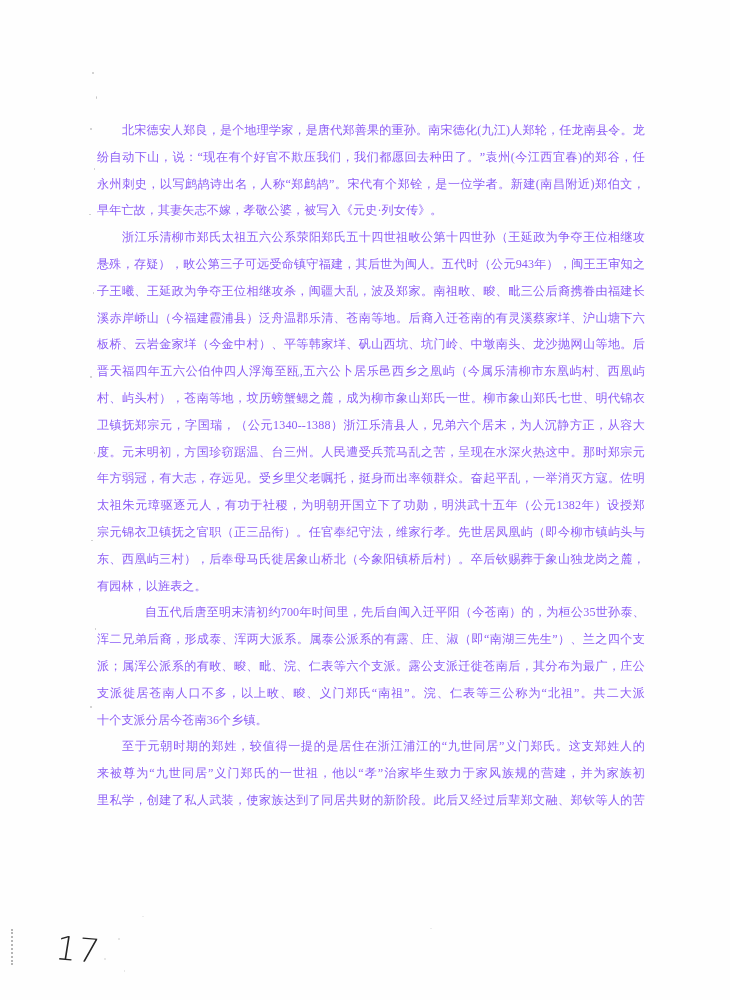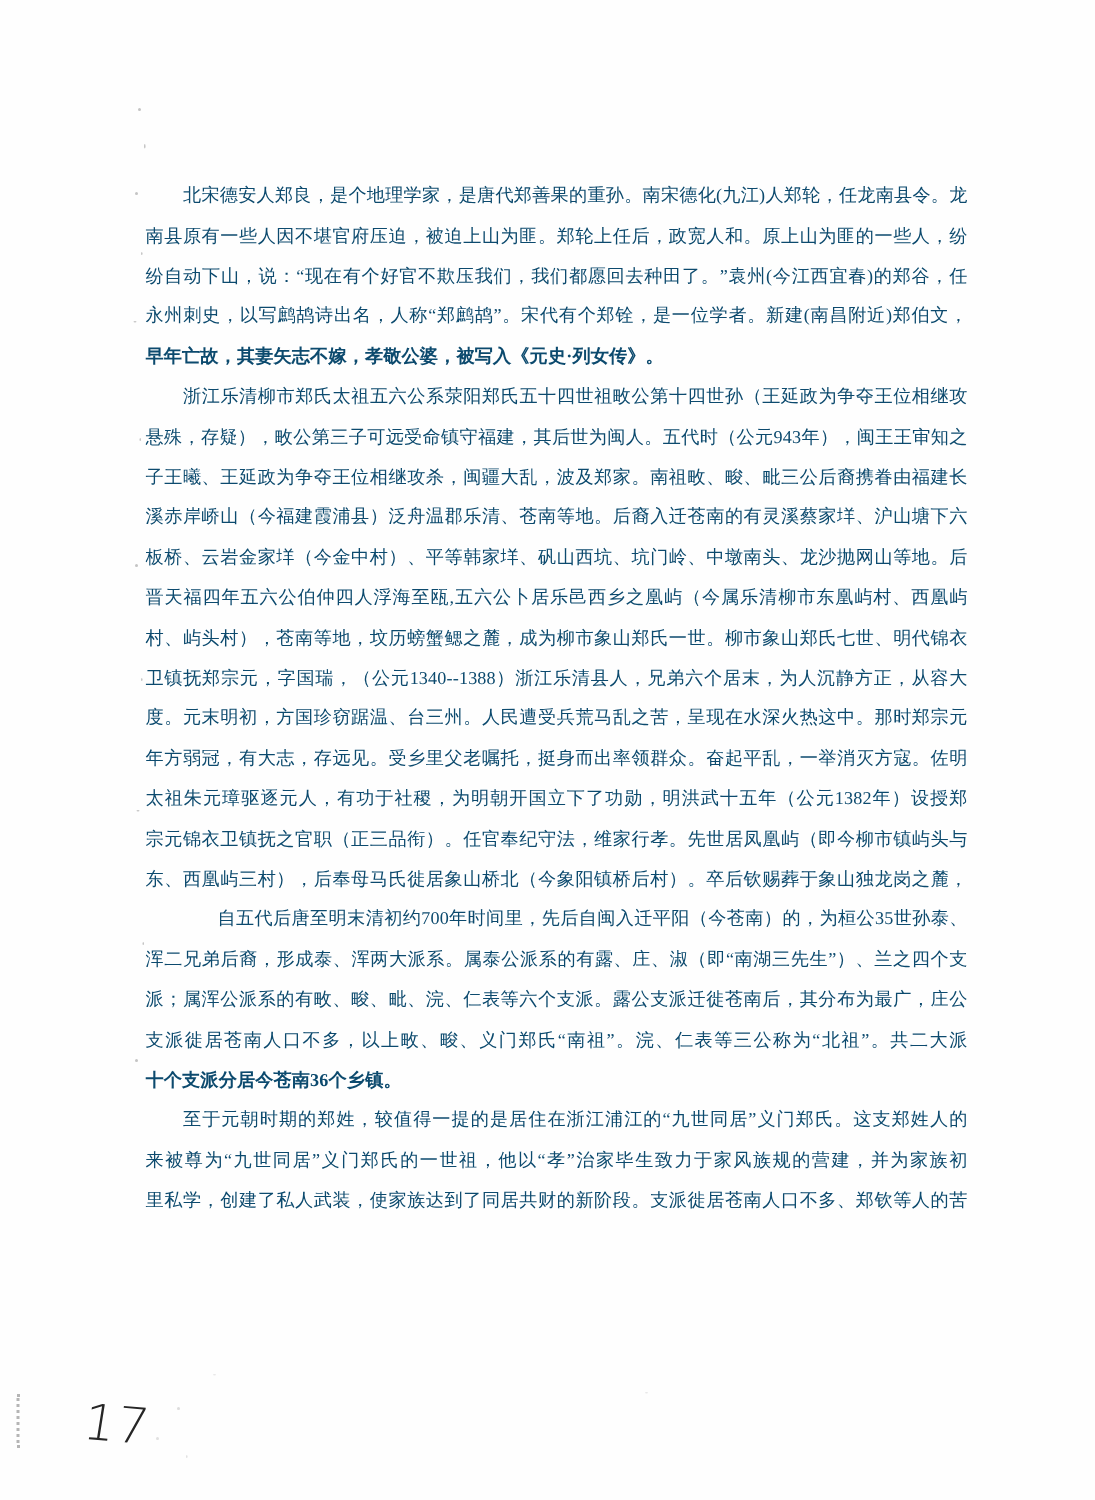--- a/index.html
+++ b/index.html
@@ -4,29 +4,29 @@
 <style>
   html,body{margin:0;padding:0;}
   body{
     width:730px;height:1000px;position:relative;overflow:hidden;
     background:#ffffff;
     font-family:"Liberation Serif","DejaVu Serif",serif;
   }
   .page{position:absolute;inset:0;background:#fefefe;}
   .textblock{
     position:absolute;left:97px;top:117px;width:548px;
-    color:#0c4a6e;font-size:12.1px;
+    color:#8b5cf6;font-size:12.1px;
   }
   .para{margin:0;padding:0;}
   .line{
     height:26.8px;line-height:26.8px;
     text-align:justify;text-align-last:justify;
     letter-spacing:0.1px;white-space:normal;overflow:hidden;
   }
-  .line.short{text-align-last:left;font-weight:bold;}
+  .line.short{text-align-last:left;}
   .line.indent{text-indent:25px;}
   .line.indent-deep{text-indent:48px;}
   .handwritten-number{
     position:absolute;left:56px;top:930px;
     font-family:"DejaVu Sans",sans-serif;font-weight:300;
     font-size:33px;color:#262626;
     transform:rotate(5deg) skewX(-4deg);
     letter-spacing:1px;
   }
   .edge-dashes{
@@ -37,54 +37,54 @@
 </style>
 </head>
 <body>
 
 <div class="page">
 
   <div class="textblock">
 
     <div class="para">
       <div class="line indent">北宋德安人郑良，是个地理学家，是唐代郑善果的重孙。南宋德化(九江)人郑轮，任龙南县令。龙</div>
-      <div class="line">南县原有一些人因不堪官府压迫，被迫上山为匪。郑轮上任后，政宽人和。原上山为匪的一些人，纷</div>
       <div class="line">纷自动下山，说：“现在有个好官不欺压我们，我们都愿回去种田了。”袁州(今江西宜春)的郑谷，任</div>
       <div class="line">永州刺史，以写鹧鸪诗出名，人称“郑鹧鸪”。宋代有个郑铨，是一位学者。新建(南昌附近)郑伯文，</div>
       <div class="line short">早年亡故，其妻矢志不嫁，孝敬公婆，被写入《元史·列女传》。</div>
     </div>
 
     <div class="para">
       <div class="line indent">浙江乐清柳市郑氏太祖五六公系荥阳郑氏五十四世祖畋公第十四世孙（王延政为争夺王位相继攻杀</div>
       <div class="line">悬殊，存疑），畋公第三子可远受命镇守福建，其后世为闽人。五代时（公元943年），闽王王审知之</div>
       <div class="line">子王曦、王延政为争夺王位相继攻杀，闽疆大乱，波及郑家。南祖畋、畯、毗三公后裔携眷由福建长</div>
       <div class="line">溪赤岸峤山（今福建霞浦县）泛舟温郡乐清、苍南等地。后裔入迁苍南的有灵溪蔡家垟、沪山塘下六</div>
       <div class="line">板桥、云岩金家垟（今金中村）、平等韩家垟、矾山西坑、坑门岭、中墩南头、龙沙抛网山等地。后</div>
       <div class="line">晋天福四年五六公伯仲四人浮海至瓯,五六公卜居乐邑西乡之凰屿（今属乐清柳市东凰屿村、西凰屿</div>
       <div class="line">村、屿头村），苍南等地，坟历螃蟹鳃之麓，成为柳市象山郑氏一世。柳市象山郑氏七世、明代锦衣</div>
       <div class="line">卫镇抚郑宗元，字国瑞，（公元1340--1388）浙江乐清县人，兄弟六个居末，为人沉静方正，从容大</div>
       <div class="line">度。元末明初，方国珍窃踞温、台三州。人民遭受兵荒马乱之苦，呈现在水深火热这中。那时郑宗元</div>
       <div class="line">年方弱冠，有大志，存远见。受乡里父老嘱托，挺身而出率领群众。奋起平乱，一举消灭方寇。佐明</div>
       <div class="line">太祖朱元璋驱逐元人，有功于社稷，为明朝开国立下了功勋，明洪武十五年（公元1382年）设授郑</div>
       <div class="line">宗元锦衣卫镇抚之官职（正三品衔）。任官奉纪守法，维家行孝。先世居凤凰屿（即今柳市镇屿头与</div>
       <div class="line">东、西凰屿三村），后奉母马氏徙居象山桥北（今象阳镇桥后村）。卒后钦赐葬于象山独龙岗之麓，筑</div>
+      <div class="line short">有园林，以旌表之。</div>
     </div>
 
     <div class="para">
       <div class="line indent-deep">自五代后唐至明末清初约700年时间里，先后自闽入迁平阳（今苍南）的，为桓公35世孙泰、</div>
       <div class="line">浑二兄弟后裔，形成泰、浑两大派系。属泰公派系的有露、庄、淑（即“南湖三先生”）、兰之四个支</div>
       <div class="line">派；属浑公派系的有畋、畯、毗、浣、仁表等六个支派。露公支派迁徙苍南后，其分布为最广，庄公</div>
       <div class="line">支派徙居苍南人口不多，以上畋、畯、义门郑氏“南祖”。浣、仁表等三公称为“北祖”。共二大派</div>
       <div class="line short">十个支派分居今苍南36个乡镇。</div>
     </div>
 
     <div class="para">
       <div class="line indent">至于元朝时期的郑姓，较值得一提的是居住在浙江浦江的“九世同居”义门郑氏。这支郑姓人的</div>
       <div class="line">来被尊为“九世同居”义门郑氏的一世祖，他以“孝”治家毕生致力于家风族规的营建，并为家族初</div>
-      <div class="line">里私学，创建了私人武装，使家族达到了同居共财的新阶段。支派徙居苍南人口不多、郑钦等人的苦</div>
+      <div class="line">里私学，创建了私人武装，使家族达到了同居共财的新阶段。此后又经过后辈郑文融、郑钦等人的苦</div>
     </div>
 
   </div>
 
   <div class="handwritten-number">17</div>
 
   <div class="edge-dashes"></div>
   <div class="speck" style="left:92px;top:72px;width:2px;height:2px;"></div>
   <div class="speck" style="left:96px;top:96px;width:1px;height:3px;"></div>
   <div class="speck" style="left:90px;top:128px;width:2px;height:2px;"></div>

